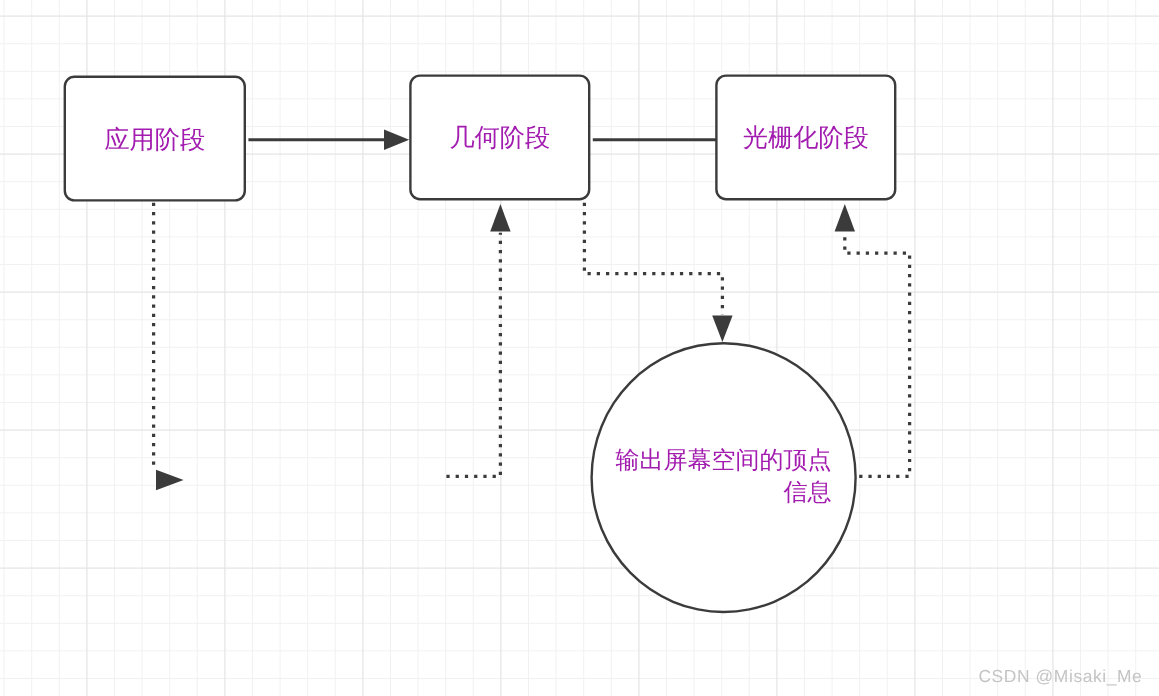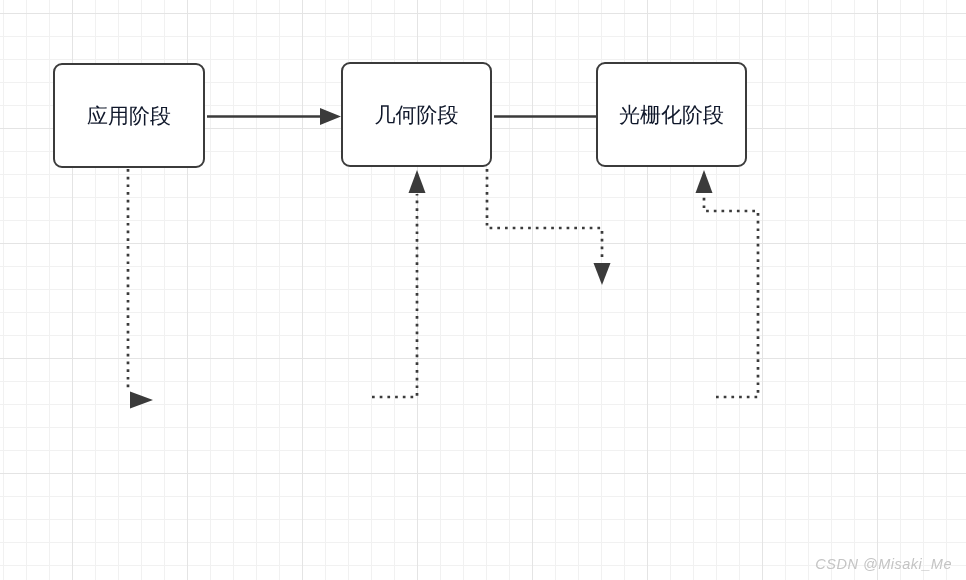--- a/index.html
+++ b/index.html
@@ -31,21 +31,21 @@
     left: 0; top: 0;
     width: 966px;
     height: 580px;
     pointer-events: none;
   }
 
   .node {
     position: absolute;
     background: #ffffff;
     border: 2.5px solid #3b3b3b;
-    color: #0f172a;
+    color: #a21caf;
     display: flex;
     align-items: center;
     justify-content: center;
     text-align: right;
   }
 
   .stage-box {
     width: 152px;
     height: 105px;
     border-radius: 9px;
@@ -72,21 +72,20 @@
 
   .node-label { pointer-events: none; }
 
   .watermark {
     position: absolute;
     right: 14px;
     bottom: 8px;
     font-size: 14.5px;
     color: #c4c4c4;
     letter-spacing: 0.5px;
-    font-style: italic;
   }
 </style>
 </head>
 <body>
 
 <div class="canvas">
 
   <svg class="connectors" viewBox="0 0 966 580" xmlns="http://www.w3.org/2000/svg">
 
     <g>
@@ -126,16 +125,20 @@
 
   <div class="node stage-box box-geometry">
     <span class="node-label">几何阶段</span>
   </div>
 
   <div class="node stage-box box-rasterization">
     <span class="node-label">光栅化阶段</span>
   </div>
 
 
+  <div class="node ellipse ellipse-vertexinfo">
+    <span class="node-label">输出屏幕空间的顶点
+信息</span>
+  </div>
 
   <div class="watermark">CSDN @Misaki_Me</div>
 
 </div>
 
 </body></html>

